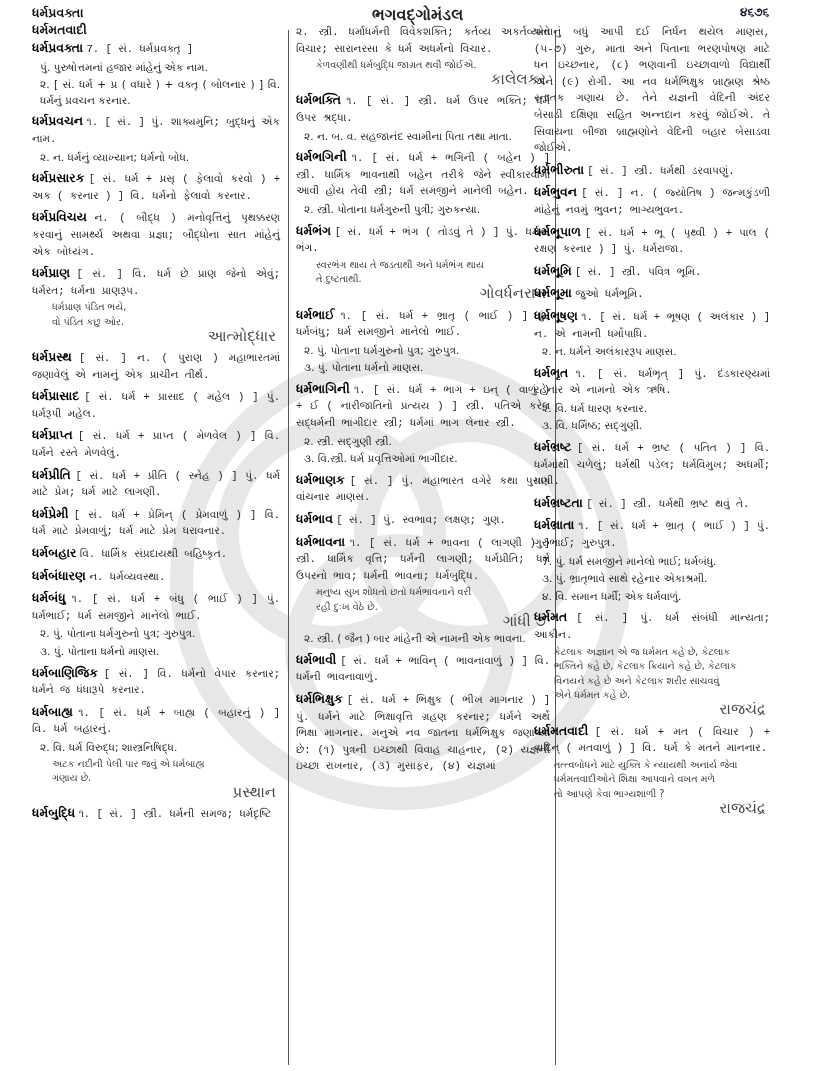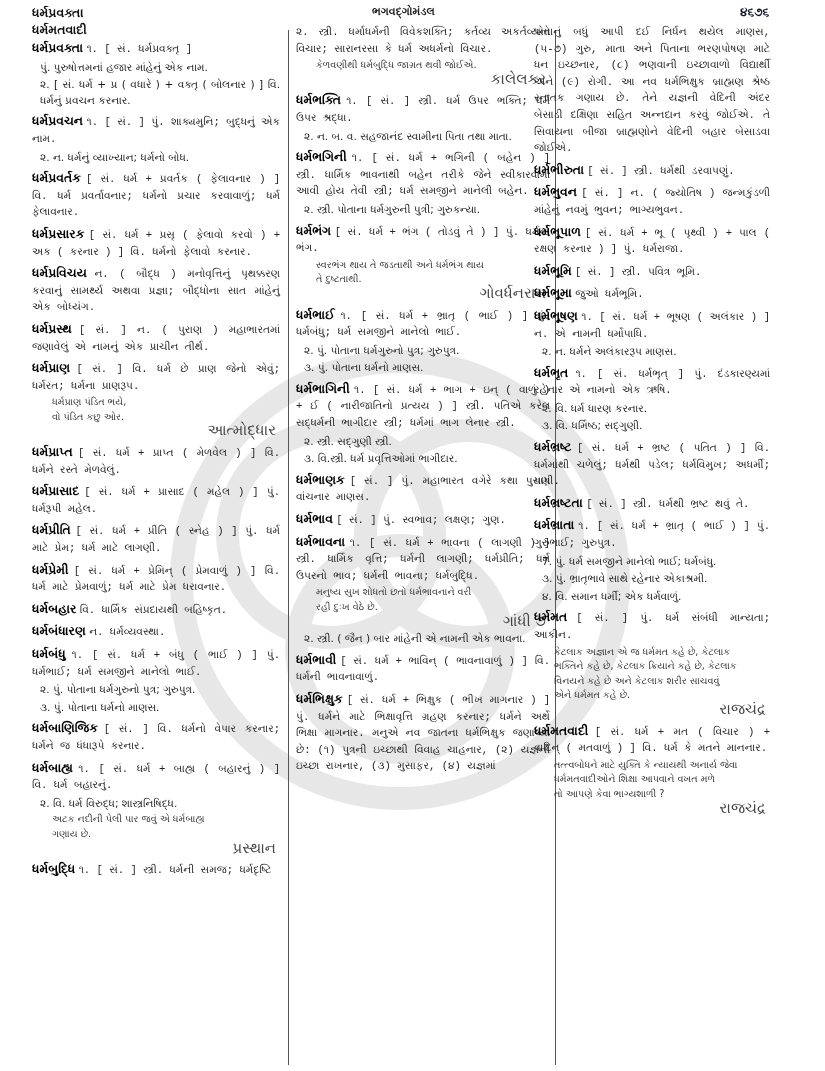--- a/index.html
+++ b/index.html
@@ -4,21 +4,21 @@
 <style>
   * { box-sizing: border-box; margin: 0; padding: 0; }
   html, body { width: 825px; height: 1071px; background: #ffffff; overflow: hidden; }
   body { position: relative; font-family: "DejaVu Sans", sans-serif; color: #1a1a1a; }
 
   .watermark { position: absolute; left: 170px; top: 350px; width: 460px; height: 460px; pointer-events: none; opacity: 0.09; }
 
   .header { position: absolute; top: 0; left: 0; width: 825px; height: 45px; }
   .hdr-guide { position: absolute; left: 32px; top: 5px; font-size: 12.5px; font-weight: bold; color: #111; }
   .hdr-guide2 { position: absolute; left: 32px; top: 22px; font-size: 12.5px; font-weight: bold; color: #111; }
-  .hdr-title { position: absolute; left: 372px; top: 5px; font-size: 11px; font-weight: bold; color: #222; }
+  .hdr-title { position: absolute; left: 372px; top: 5px; font-size: 16px; font-weight: bold; color: #222; }
   .hdr-page { position: absolute; left: 740px; top: 5px; font-size: 12px; font-weight: bold; color: #0f172a; }
 
   .col { position: absolute; top: 40px; font-size: 10.6px; line-height: 15.6px; }
   .col1 { left: 32px; width: 248px; top: 40px; }
   .col2 { left: 296px; width: 254px; top: 24px; }
   .col3 { left: 534px; width: 236px; top: 24px; }
 
   .rule { position: absolute; width: 1px; background: #555; }
   .rule1 { left: 288px; top: 30px; height: 1035px; }
   .rule2 { left: 555px; top: 30px; height: 1035px; }
@@ -44,29 +44,28 @@
   <div class="hdr-guide">ધર્મપ્રવક્તા</div>
   <div class="hdr-guide2">ધર્મમતવાદી</div>
   <div class="hdr-title">ભગવદ્ગોમંડલ</div>
   <div class="hdr-page">૪૬૭૬</div>
 </div>
 
 <div class="rule rule1"></div>
 <div class="rule rule2"></div>
 
 <div class="col col1">
-    <div class="entry"><span class="hw">ધર્મપ્રવક્તા</span> <span class="body-text">૧. [ સં. ધર્મપ્રવક્તૃ ]</span><span class="sense">પું. પુરુષોત્તમનાં હજાર માંહેનું એક નામ.</span><span class="sense">૨. [ સં. ધર્મ + પ્ર ( વધારે ) + વક્તૃ ( બોલનાર ) ] વિ. ધર્મનું પ્રવચન કરનાર.</span></div>
+    <div class="entry"><span class="hw">ધર્મપ્રવક્તા</span> <span class="body-text">7. [ સં. ધર્મપ્રવક્તૃ ]</span><span class="sense">પું. પુરુષોત્તમનાં હજાર માંહેનું એક નામ.</span><span class="sense">૨. [ સં. ધર્મ + પ્ર ( વધારે ) + વક્તૃ ( બોલનાર ) ] વિ. ધર્મનું પ્રવચન કરનાર.</span></div>
     <div class="entry"><span class="hw">ધર્મપ્રવચન</span> <span class="body-text">૧. [ સં. ] પું. શાક્યમુનિ; બુદ્ધનું એક નામ.</span><span class="sense">૨. ન. ધર્મનું વ્યાખ્યાન; ધર્મનો બોધ.</span></div>
-    <div class="entry"><span class="hw">ધર્મપ્રવર્તક</span> <span class="body-text">[ સં. ધર્મ + પ્રવર્તક ( ફેલાવનાર ) ] વિ. ધર્મ પ્રવર્તાવનાર; ધર્મનો પ્રચાર કરવાવાળું; ધર્મ ફેલાવનાર.</span></div>
     <div class="entry"><span class="hw">ધર્મપ્રસારક</span> <span class="body-text">[ સં. ધર્મ + પ્રસૃ ( ફેલાવો કરવો ) + અક ( કરનાર ) ] વિ. ધર્મનો ફેલાવો કરનાર.</span></div>
     <div class="entry"><span class="hw">ધર્મપ્રવિચય</span> <span class="body-text">ન. ( બૌદ્ધ ) મનોવૃત્તિનું પૃથક્કરણ કરવાનું સામર્થ્ય અથવા પ્રજ્ઞા; બૌદ્ધોના સાત માંહેનું એક બોધ્યંગ.</span></div>
+    <div class="entry"><span class="hw">ધર્મપ્રાણ</span> <span class="body-text">[ સં. ] વિ. ધર્મ છે પ્રાણ જેનો એવું; ધર્મરત; ધર્મના પ્રાણરૂપ.</span><span class="quote">ધર્મપ્રાણ પંડિત ભયે,</span><span class="quote">વો પંડિત કછુ ઓર.</span><span class="attr">આત્મોદ્ધાર</span></div>
     <div class="entry"><span class="hw">ધર્મપ્રસ્થ</span> <span class="body-text">[ સં. ] ન. ( પુરાણ ) મહાભારતમાં જણાવેલું એ નામનું એક પ્રાચીન તીર્થ.</span></div>
-    <div class="entry"><span class="hw">ધર્મપ્રાણ</span> <span class="body-text">[ સં. ] વિ. ધર્મ છે પ્રાણ જેનો એવું; ધર્મરત; ધર્મના પ્રાણરૂપ.</span><span class="quote">ધર્મપ્રાણ પંડિત ભયે,</span><span class="quote">વો પંડિત કછુ ઓર.</span><span class="attr">આત્મોદ્ધાર</span></div>
+    <div class="entry"><span class="hw">ધર્મપ્રાસાદ</span> <span class="body-text">[ સં. ધર્મ + પ્રાસાદ ( મહેલ ) ] પું. ધર્મરૂપી મહેલ.</span></div>
     <div class="entry"><span class="hw">ધર્મપ્રાપ્ત</span> <span class="body-text">[ સં. ધર્મ + પ્રાપ્ત ( મેળવેલ ) ] વિ. ધર્મને રસ્તે મેળવેલું.</span></div>
-    <div class="entry"><span class="hw">ધર્મપ્રાસાદ</span> <span class="body-text">[ સં. ધર્મ + પ્રાસાદ ( મહેલ ) ] પું. ધર્મરૂપી મહેલ.</span></div>
     <div class="entry"><span class="hw">ધર્મપ્રીતિ</span> <span class="body-text">[ સં. ધર્મ + પ્રીતિ ( સ્નેહ ) ] પું. ધર્મ માટે પ્રેમ; ધર્મ માટે લાગણી.</span></div>
     <div class="entry"><span class="hw">ધર્મપ્રેમી</span> <span class="body-text">[ સં. ધર્મ + પ્રેમિન્ ( પ્રેમવાળું ) ] વિ. ધર્મ માટે પ્રેમવાળું; ધર્મ માટે પ્રેમ ધરાવનાર.</span></div>
     <div class="entry"><span class="hw">ધર્મબહાર</span> <span class="body-text">વિ. ધાર્મિક સંપ્રદાયથી બહિષ્કૃત.</span></div>
     <div class="entry"><span class="hw">ધર્મબંધારણ</span> <span class="body-text">ન. ધર્મવ્યવસ્થા.</span></div>
     <div class="entry"><span class="hw">ધર્મબંધુ</span> <span class="body-text">૧. [ સં. ધર્મ + બંધુ ( ભાઈ ) ] પું. ધર્મભાઈ; ધર્મ સમજીને માનેલો ભાઈ.</span><span class="sense">૨. પું. પોતાના ધર્મગુરુનો પુત્ર; ગુરુપુત્ર.</span><span class="sense">૩. પું. પોતાના ધર્મનો માણસ.</span></div>
     <div class="entry"><span class="hw">ધર્મબાણિજિક</span> <span class="body-text">[ સં. ] વિ. ધર્મનો વેપાર કરનાર; ધર્મને જ ધંધારૂપે કરનાર.</span></div>
     <div class="entry"><span class="hw">ધર્મબાહ્ય</span> <span class="body-text">૧. [ સં. ધર્મ + બાહ્ય ( બહારનું ) ] વિ. ધર્મ બહારનું.</span><span class="sense">૨. વિ. ધર્મ વિરુદ્ધ; શાસ્ત્રનિષિદ્ધ.</span><span class="quote">અટક નદીની પેલી પાર જવું એ ધર્મબાહ્ય</span><span class="quote">ગણાય છે.</span><span class="attr">પ્રસ્થાન</span></div>
     <div class="entry"><span class="hw">ધર્મબુદ્ધિ</span> <span class="body-text">૧. [ સં. ] સ્ત્રી. ધર્મની સમજ; ધર્મદૃષ્ટિ</span></div>
   </div>
 <div class="col col2">

